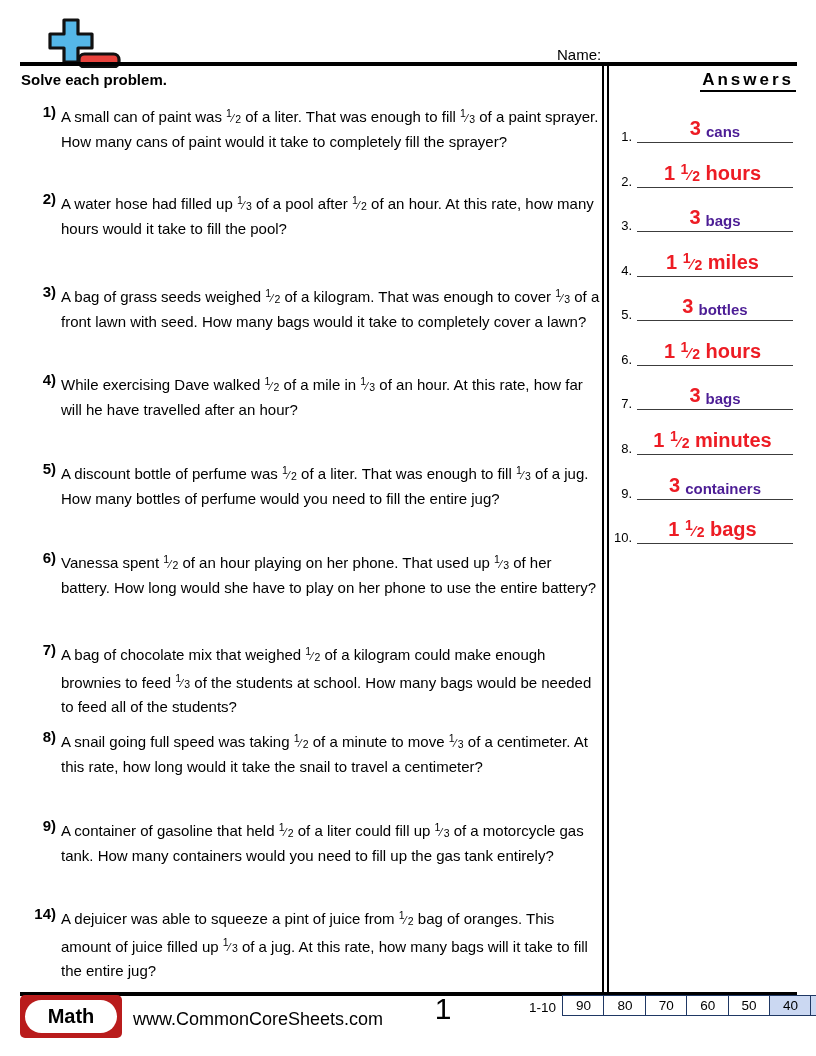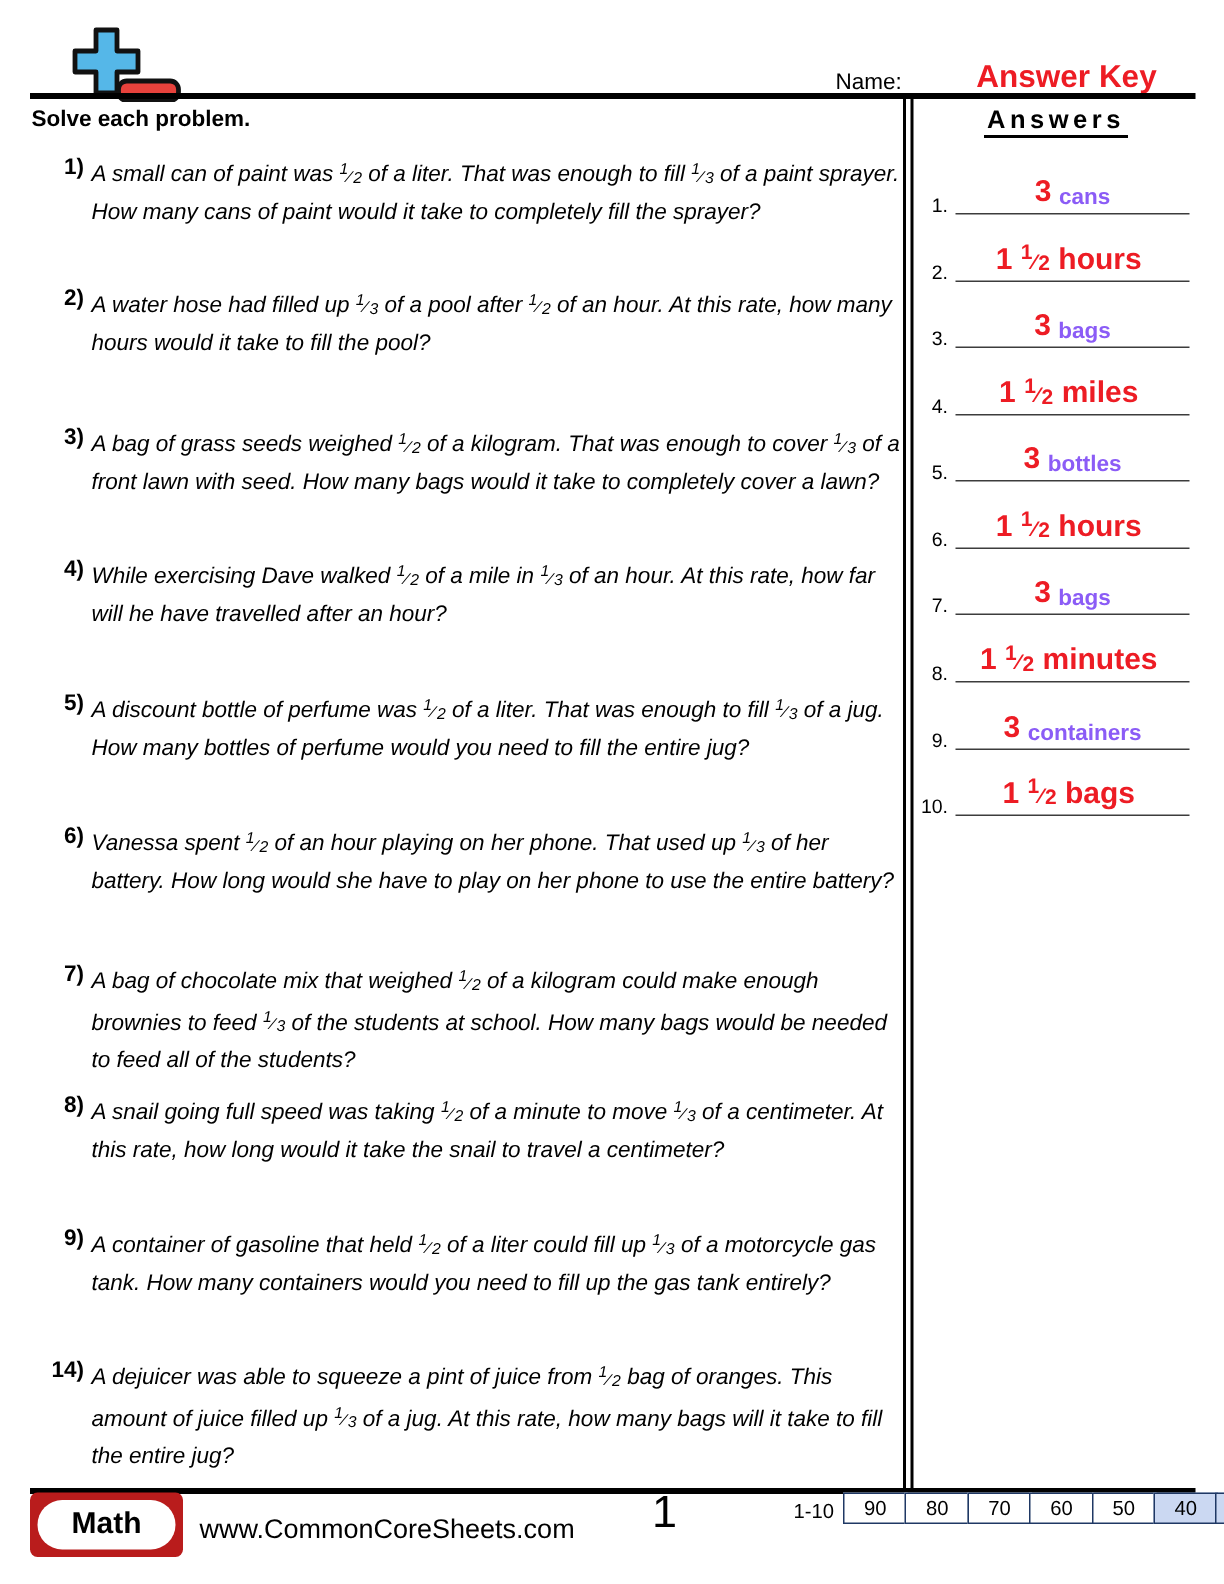--- a/index.html
+++ b/index.html
@@ -16,35 +16,35 @@
     font-size:21px;font-weight:bold;color:#ed1c24;}
   .header-rule{position:absolute;left:20px;top:62px;width:777px;height:3.5px;background:#000;}
   .instructions{position:absolute;left:21px;top:71px;font-size:15px;font-weight:bold;}
   
   .divider{position:absolute;left:602px;top:66px;height:926px;width:7px;box-sizing:border-box;
     border-left:2.2px solid #000;border-right:2.2px solid #000;}
   
   .problem{position:absolute;left:20px;width:580px;}
   .p-num{position:absolute;left:8px;top:0;width:28px;text-align:right;
     font-size:15px;font-weight:bold;}
-  .p-text{position:absolute;left:41px;top:0;width:539px;font-size:15px;line-height:21.8px;font-style:italic;}
+  .p-text{position:absolute;left:41px;top:0;width:539px;font-size:15px;line-height:21.8px;}
   .frac sup{font-size:.7em;vertical-align:.45em;letter-spacing:0;}
   .frac .sl{font-size:.7em;}
   .frac sub{font-size:.7em;vertical-align:-.1em;margin-left:1.5px;}
   
-  .answers-heading{position:absolute;left:612px;top:70px;width:184px;text-align:center;}
+  .answers-heading{position:absolute;left:612px;top:70px;width:184px;text-align:right;}
   .answers-heading span{font-size:17px;font-weight:bold;letter-spacing:3px;
     border-bottom:2px solid #000;padding:0 2px 1px 2px;}
   .answer-row{position:absolute;left:637px;width:156px;height:32px;
     border-bottom:1.6px solid #3c3c3c;display:flex;align-items:flex-end;justify-content:center;
     padding-bottom:2px;box-sizing:content-box;}
   .a-num{position:absolute;left:-30px;bottom:-2px;width:25px;text-align:right;
     font-size:13px;color:#000;font-weight:normal;}
   .ans-big{font-size:20px;font-weight:bold;color:#ed1c24;white-space:nowrap;}
-  .ans-sm{font-size:15px;font-weight:bold;color:#8b5cf6;margin-left:5px;white-space:nowrap;}
+  .ans-sm{font-size:15px;font-weight:bold;color:#4c1d95;margin-left:5px;white-space:nowrap;}
   
   .footer-rule{position:absolute;left:20px;top:992px;width:777px;height:3.5px;background:#000;}
   .math-badge{position:absolute;left:20px;top:995px;width:102px;height:43px;background:#b91c1c;
     border-radius:5px;}
   .math-badge .pill{position:absolute;left:5px;top:5px;right:5px;bottom:5px;background:#fff;
     border-radius:18px;display:flex;align-items:center;justify-content:center;
     font-size:20px;font-weight:bold;}
   .website{position:absolute;left:133px;top:1009px;font-size:18px;}
   .page-number{position:absolute;left:398px;top:992px;width:90px;text-align:center;
     font-size:30px;font-weight:400;}
@@ -60,21 +60,20 @@
 </head>
 <body>
 
 <div class="page">
 
   <svg class="logo" viewBox="0 0 84 52">
     <path d="M24 4 h14 v14 h14 v14 h-14 v14 h-14 v-14 h-14 v-14 h14 z" fill="#55b7e8" stroke="#111" stroke-width="3.2" stroke-linejoin="round"></path>
     <rect x="39" y="38" width="40" height="13" rx="5.5" fill="#e8423c" stroke="#111" stroke-width="3.2"></rect>
   </svg>
   <div class="name-label">Name:</div>
-  <div class="answer-key">Answer Key</div>
   <div class="header-rule"></div>
   <div class="instructions">Solve each problem.</div>
 
   <div class="divider"></div>
 
   <div class="problem" style="top:103px">
     <span class="p-num">1)</span>
     <div class="p-text">A small can of paint was <span class="frac"><sup>1</sup><span class="sl">⁄</span><sub>2</sub></span> of a liter. That was enough to fill <span class="frac"><sup>1</sup><span class="sl">⁄</span><sub>3</sub></span> of a paint sprayer. How many cans of paint would it take to completely fill the sprayer?</div>
   </div>
   <div class="problem" style="top:190px">

